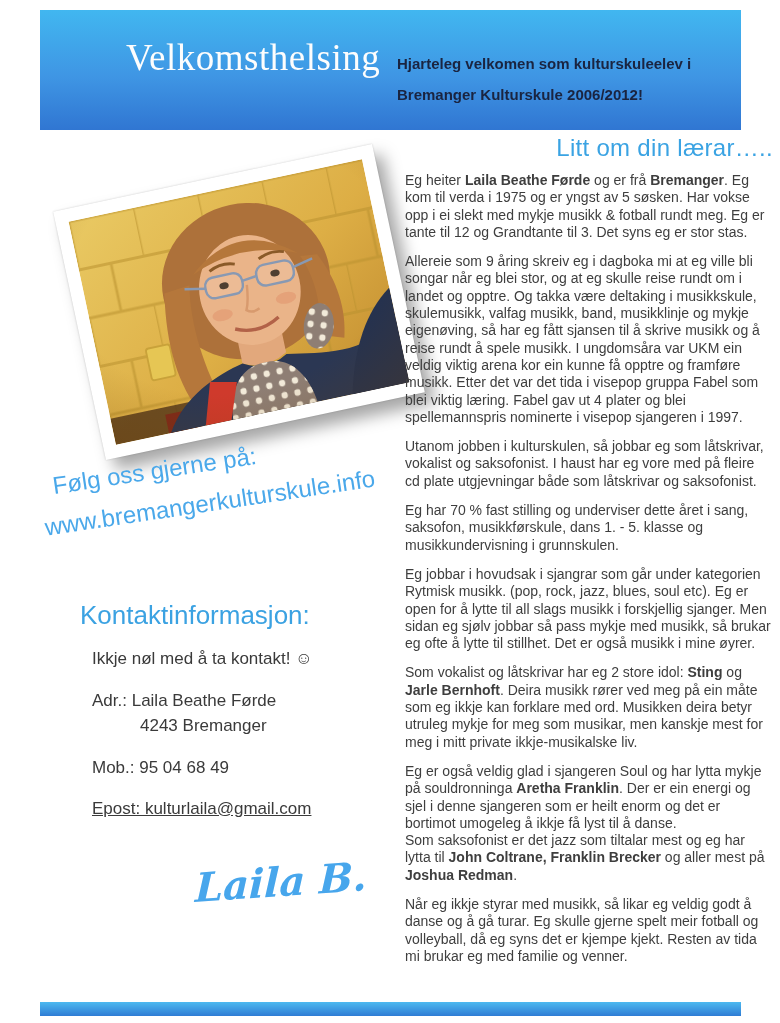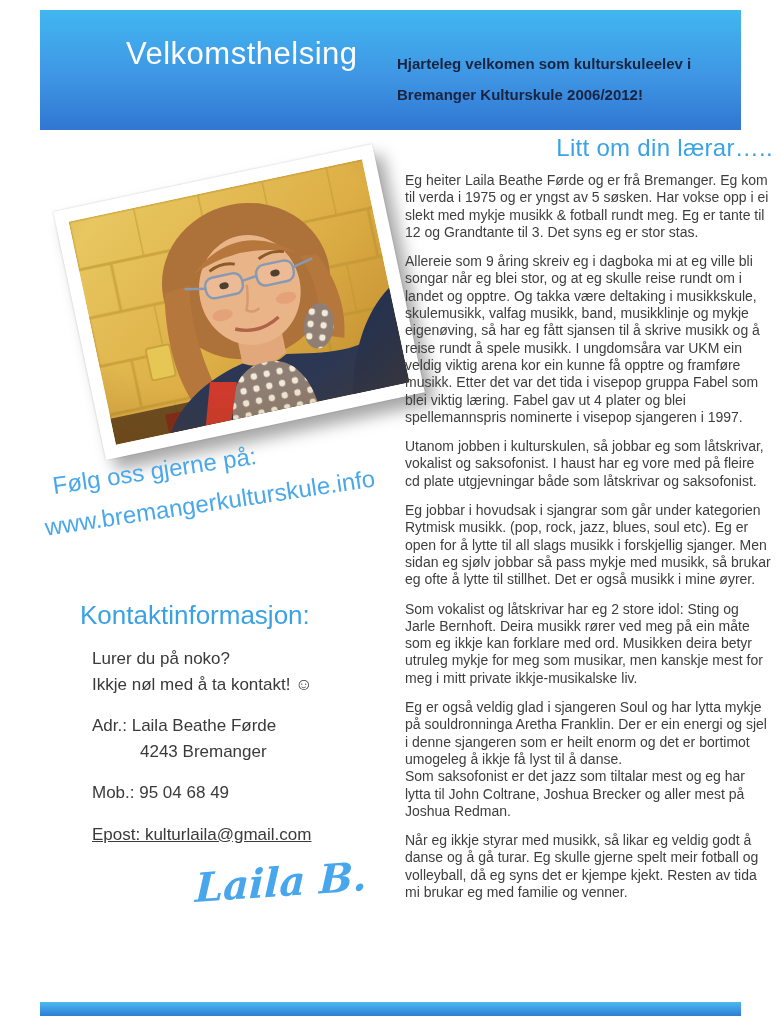--- a/index.html
+++ b/index.html
@@ -7,21 +7,21 @@
     position:relative;width:780px;height:1023px;background:#ffffff;overflow:hidden;
     font-family:"Liberation Sans",sans-serif;color:#3e3e3e;
   }
   
   .banner{
     position:absolute;left:40px;top:10px;width:701px;height:120px;
     background:linear-gradient(180deg,#41b7f0 0%,#3f96e4 55%,#3076d2 100%);
   }
   .banner h1{
     position:absolute;left:86px;top:26px;margin:0;
-    font-size:31px;font-weight:400;color:#fdfdfd;letter-spacing:.5px;
+    font-size:37px;font-weight:400;color:#fdfdfd;letter-spacing:.5px;font-family:Liberation Serif, serif;
   }
   .banner-sub{
     position:absolute;left:357px;top:38px;
     font-size:15px;font-weight:bold;color:#1a2440;line-height:31px;
   }
   
   .polaroid{
     position:absolute;left:76px;top:175px;width:300px;height:228px;
     background:#fff;padding:13px;transform:rotate(-12deg);
     box-shadow:8px 12px 16px rgba(0,0,0,.35), 0 0 2px rgba(0,0,0,.2);
@@ -54,21 +54,21 @@
   }
   
   .about{position:absolute;left:405px;top:134px;width:368px;}
   .about h2{
     margin:0 0 10px 0;font-size:24px;font-weight:400;color:#3aa3e3;letter-spacing:.3px;text-align:right;
   }
   .about p{
     margin:0 0 12px 0;font-size:14px;line-height:17.3px;color:#3e3e3e;
     white-space:pre-line;
   }
-  .about p b{font-weight:normal;}
+  .about p b{font-weight:bold;}
   
   .footer-bar{
     position:absolute;left:40px;top:1002px;width:701px;height:14px;
     background:linear-gradient(180deg,#4db9f0 0%,#2f7cd4 100%);
   }
 </style>
 </head>
 <body>
 
 <div class="page">
@@ -144,40 +144,40 @@
   </div>
 
   <div class="follow">
     <div class="l1">Følg oss gjerne på:</div>
     <div class="l2"><a>www.bremangerkulturskule.info</a></div>
   </div>
 
   <h2 class="contact-heading">Kontaktinformasjon:</h2>
 
   <div class="contact">
-    <div>Lurer du på noko?</div>
     <div>Ikkje nøl med å ta kontakt!  ☺</div>
     <div class="gap"></div>
     <div>Adr.: Laila Beathe Førde</div>
     <div class="indent">4243 Bremanger</div>
     <div class="gap"></div>
     <div>Mob.: 95 04 68 49</div>
     <div class="gap"></div>
     <div class="email">Epost: kulturlaila@gmail.com</div>
   </div>
 
   <div class="signature">Laila B.</div>
 
   <section class="about">
     <h2>Litt om din lærar…..</h2>
     <p><span>Eg heiter </span><b>Laila Beathe Førde</b><span> og er frå </span><b>Bremanger</b><span>. Eg kom til verda i 1975 og er yngst av 5 søsken. Har vokse opp i ei slekt med mykje musikk &amp; fotball rundt meg. Eg er tante til 12 og Grandtante til 3. Det syns eg er stor stas.</span></p>
     <p><span>Allereie som 9 åring skreiv eg i dagboka mi at eg ville bli songar når eg blei stor, og at eg skulle reise rundt om i landet og opptre. Og takka være  deltaking i  musikkskule, skulemusikk, valfag musikk, band, musikklinje og mykje eigenøving, så har eg fått sjansen til å skrive musikk og å reise rundt å spele musikk.  I ungdomsåra var UKM ein veldig viktig arena kor ein kunne få opptre og framføre musikk. Etter det var det tida i visepop gruppa Fabel som blei viktig læring. Fabel gav ut 4 plater og blei spellemannspris nominerte i visepop sjangeren i 1997.</span></p>
     <p><span>Utanom jobben i kulturskulen, så jobbar eg som låtskrivar,  vokalist og saksofonist. I haust har eg vore med på fleire cd  plate utgjevningar både som låtskrivar og saksofonist.</span></p>
+    <p><span>Eg har 70 % fast stilling og underviser dette året i sang, saksofon, musikkførskule, dans 1. -  5. klasse og musikkundervisning i grunnskulen.</span></p>
     <p><span>Eg jobbar i hovudsak i sjangrar som går under kategorien Rytmisk musikk. (pop, rock, jazz, blues, soul etc). Eg er open for å lytte til all slags musikk i  forskjellig sjanger. Men sidan eg sjølv jobbar så pass mykje med musikk, så brukar eg ofte å lytte til stillhet. Det er også musikk i mine øyrer.</span></p>
     <p><span>Som vokalist og låtskrivar har eg  2 store idol: </span><b>Sting</b><span> og </span><b>Jarle Bernhoft</b><span>. Deira musikk rører ved meg på ein måte som eg ikkje kan forklare med ord. Musikken deira betyr utruleg mykje for meg som musikar, men kanskje mest for meg i mitt private ikkje-musikalske liv.</span></p>
     <p><span>Eg er også veldig glad i sjangeren Soul og har lytta mykje på souldronninga </span><b>Aretha Franklin</b><span>.  Der er ein energi og sjel i denne sjangeren som er heilt enorm og det er bortimot umogeleg å ikkje få lyst til å danse.
-Som saksofonist er det jazz som tiltalar mest og eg har lytta til </span><b>John Coltrane, Joshua Brecker</b><span> og aller mest på </span><b>Joshua Redman</b><span>.</span></p>
+Som saksofonist er det jazz som tiltalar mest og eg har lytta til </span><b>John Coltrane, Franklin Brecker</b><span> og aller mest på </span><b>Joshua Redman</b><span>.</span></p>
     <p><span>Når eg ikkje styrar med musikk, så likar eg veldig godt å danse og å gå turar. Eg skulle gjerne spelt meir fotball og volleyball, då eg syns det er kjempe kjekt. Resten av tida mi brukar eg med familie og venner.</span></p>
   </section>
 
   <div class="footer-bar"></div>
 
 </div>
 
 </body></html>

